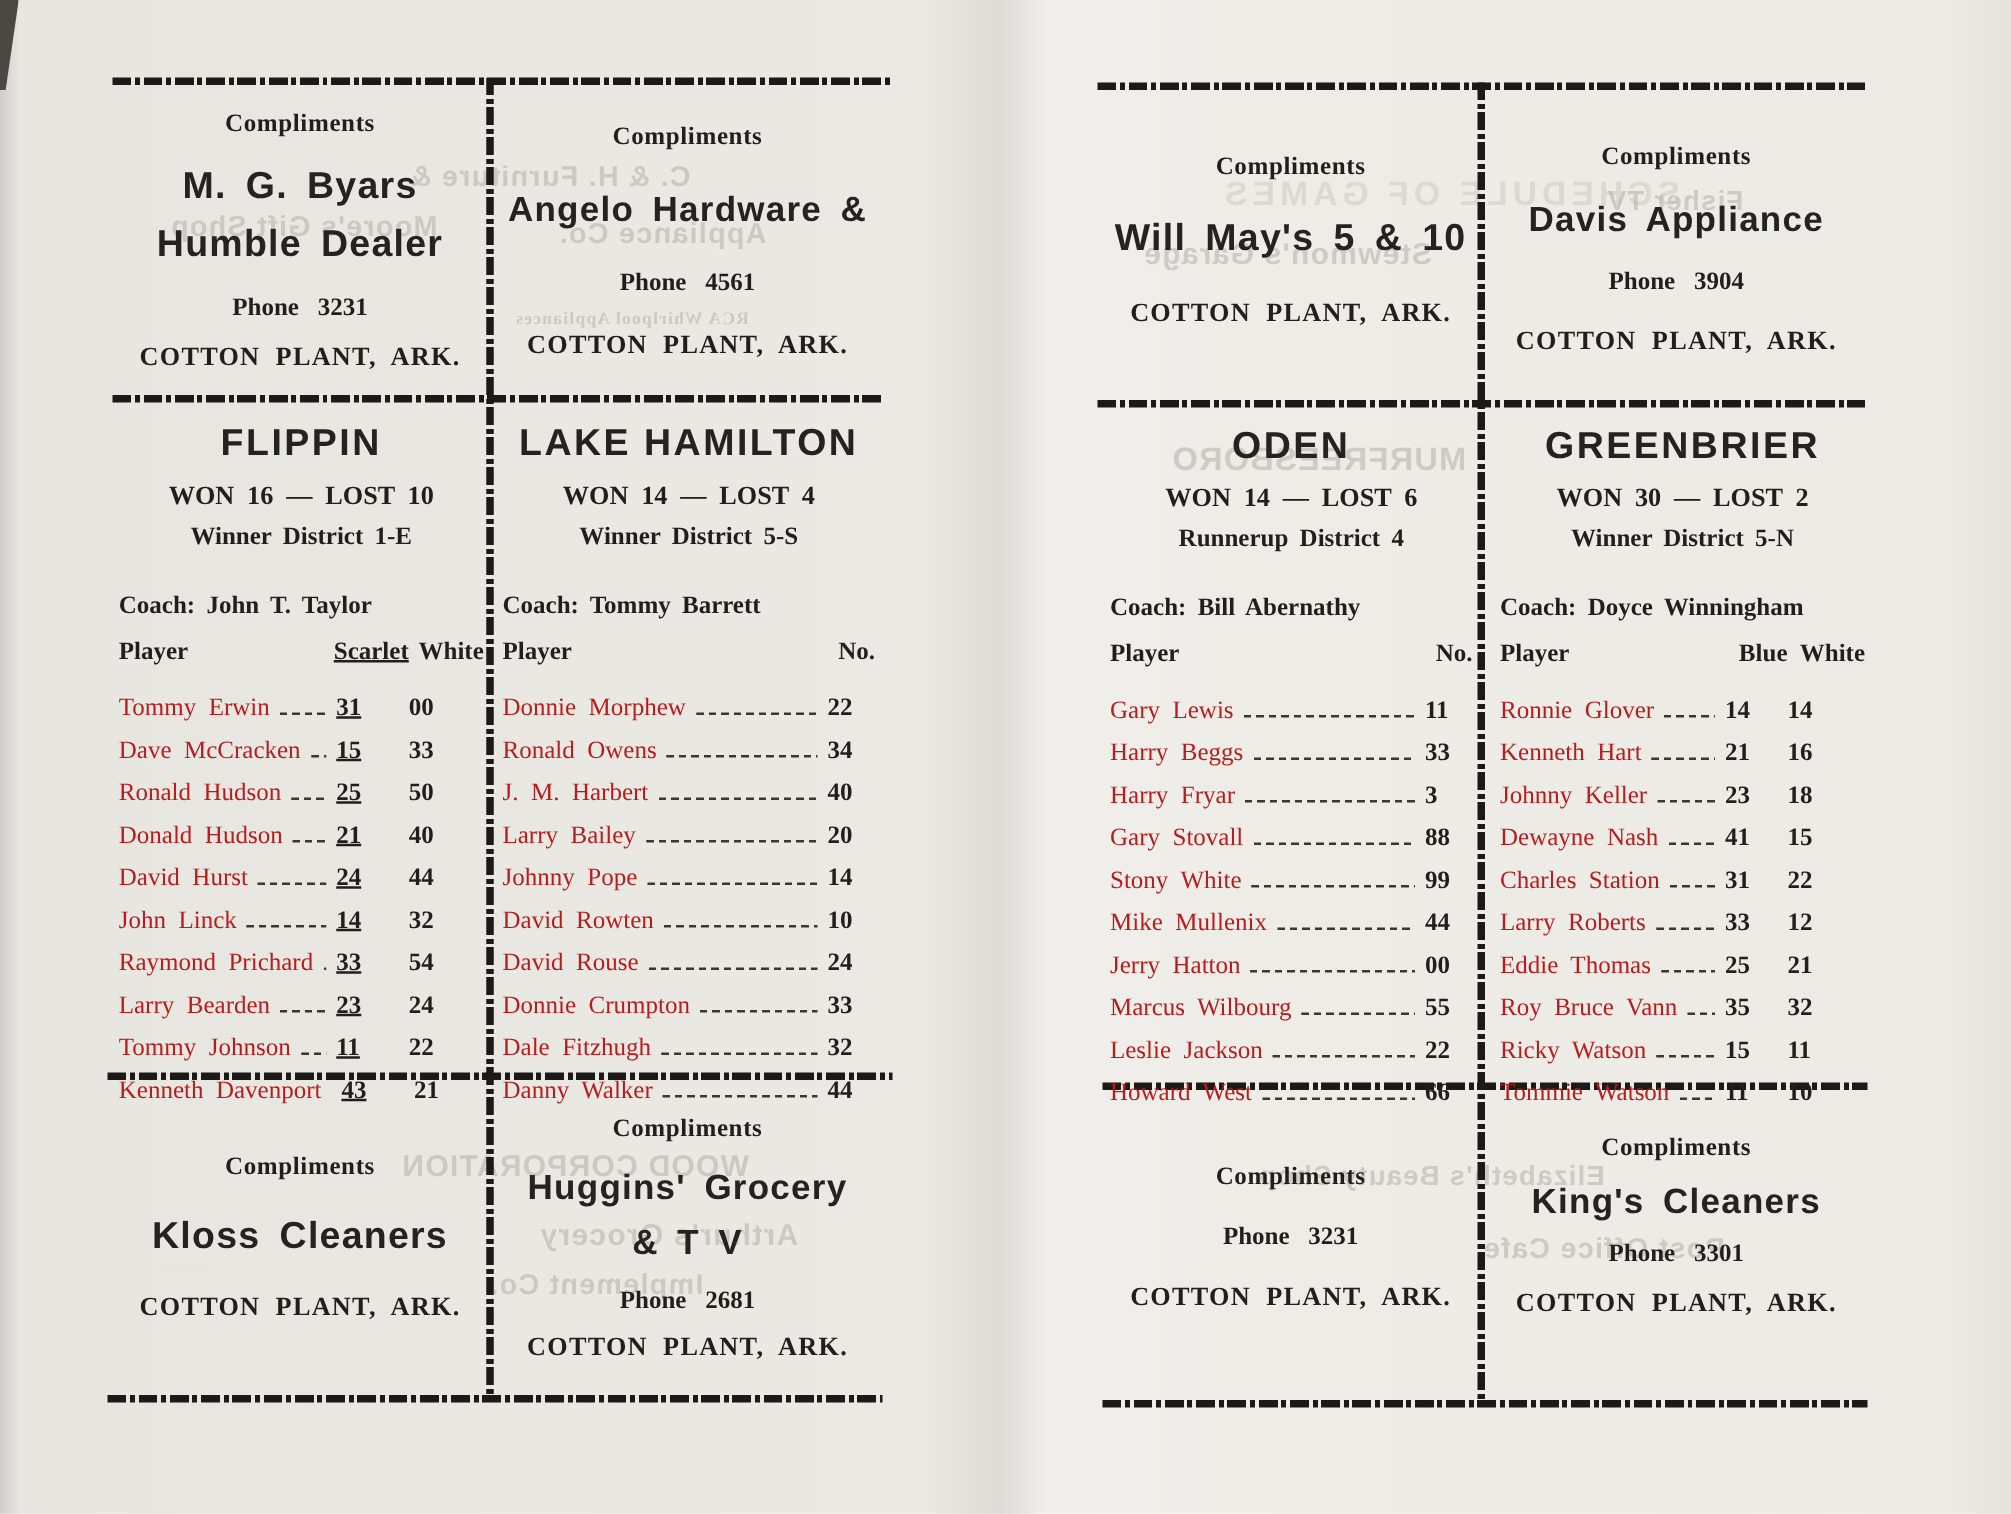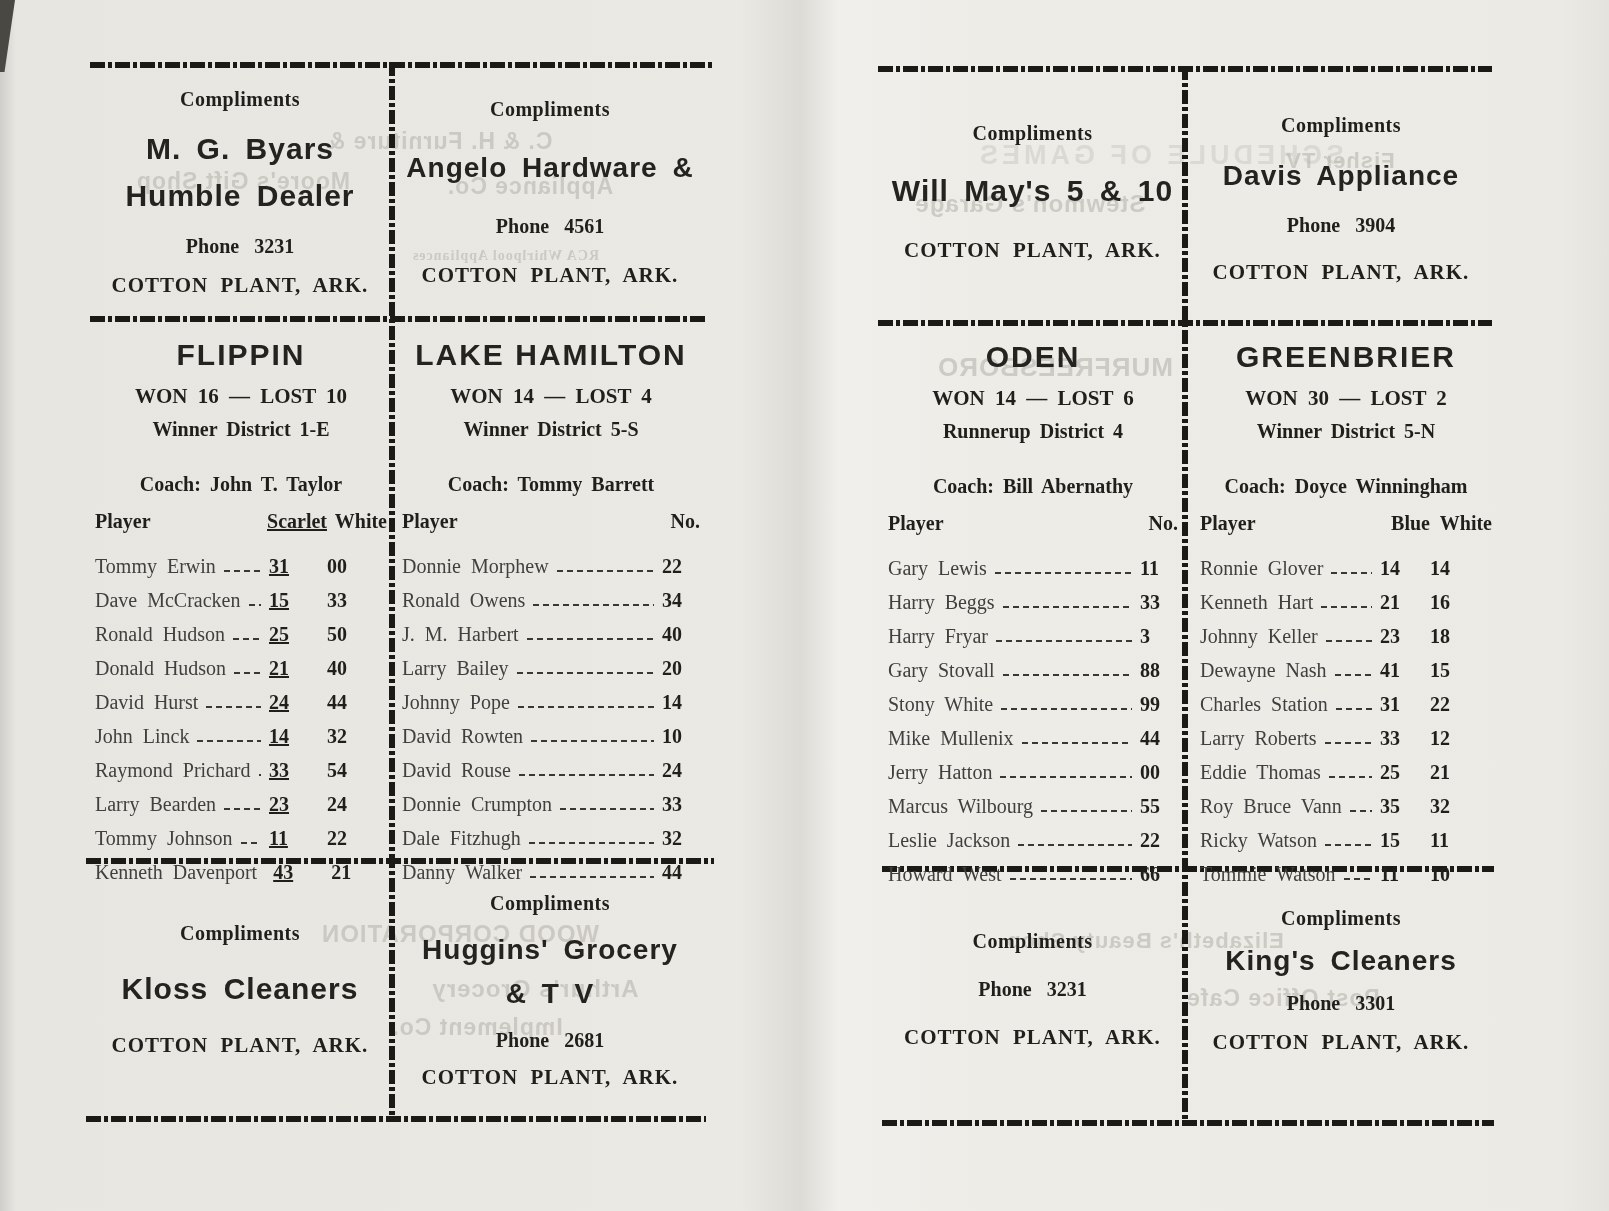--- a/index.html
+++ b/index.html
@@ -26,26 +26,26 @@
   .ad-compliments{font-weight:bold;font-size:20px;letter-spacing:.5px;}
   .ad-name-group{line-height:1.55;}
   .ad-name{font-family:"Liberation Sans", sans-serif;font-weight:bold;font-size:28px;letter-spacing:1px;word-spacing:6px;color:#242320;}
   .ad-phone{font-weight:bold;font-size:20px;word-spacing:10px;}
   .ad-city{font-weight:bold;font-size:21px;letter-spacing:1px;word-spacing:6px;}
   
   .roster{position:absolute;}
   .team-title{font-family:"Liberation Sans", sans-serif;font-weight:bold;font-size:30px;letter-spacing:2px;text-align:center;color:#242320;margin-bottom:12px;}
   .team-record{font-weight:bold;font-size:21px;text-align:center;word-spacing:5px;margin-bottom:9px;}
   .team-district{font-weight:bold;font-size:20px;text-align:center;word-spacing:4px;margin-bottom:9px;}
-  .team-coach{font-weight:bold;font-size:20px;text-align:center;word-spacing:4px;margin-bottom:7px;margin-top:32px;}
+  .team-coach{font-weight:bold;font-size:20px;text-align:left;word-spacing:4px;margin-bottom:7px;margin-top:32px;}
   .roster-header{display:flex;align-items:flex-end;height:30px;font-weight:bold;font-size:20px;margin-bottom:14px;}
   .h-spacer{flex:1;}
   .h-col{text-align:right;white-space:nowrap;}
   .player-row{display:flex;align-items:flex-end;height:31px;padding-bottom:3px;font-size:20px;}
-  .p-name{white-space:nowrap;word-spacing:5px;color:#404040;}
+  .p-name{white-space:nowrap;word-spacing:5px;color:#b91c1c;}
   .p-leader{flex:1;height:2px;align-self:flex-end;margin:0 8px 6px 8px;
     background:repeating-linear-gradient(90deg,#3a3832 0 6px,rgba(0,0,0,0) 6px 10px);}
   .p-num{font-weight:bold;text-align:left;white-space:nowrap;}
   .cols2a .num-0,.cols2a .col-0{min-width:58px;text-decoration:underline;}
   .cols2a .num-1,.cols2a .col-1{min-width:60px;}
   .cols2b .num-0,.cols2b .col-0{min-width:50px;}
   .cols2b .num-1,.cols2b .col-1{min-width:62px;}
   .cols1 .num-0,.cols1 .col-0{min-width:38px;}
   
   .bleed{position:absolute;transform:scaleX(-1);color:#b9b7af;opacity:.62;

